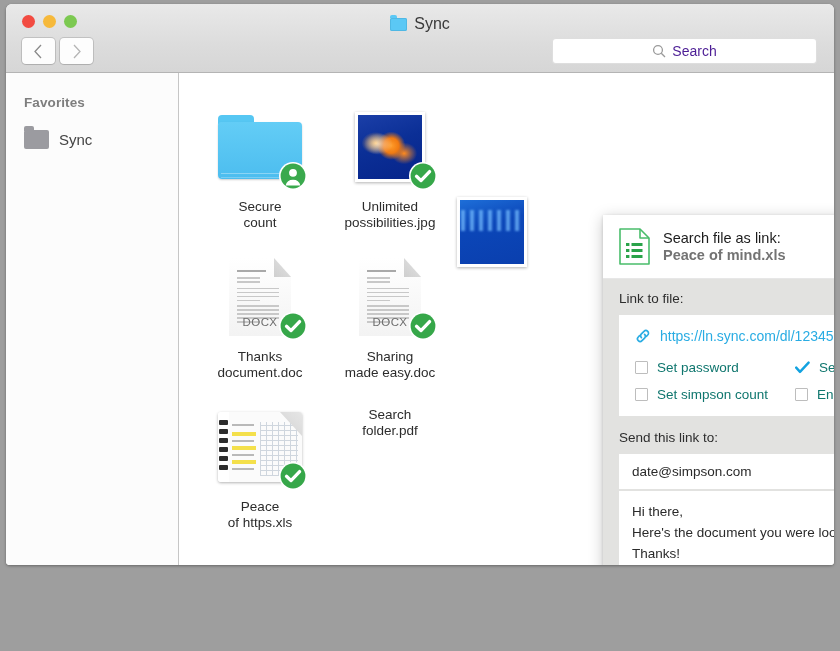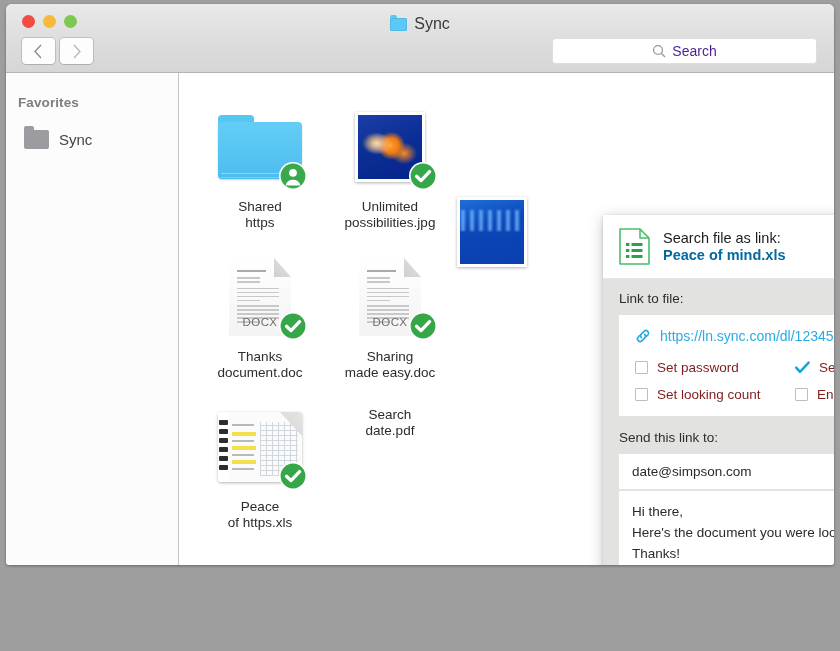--- a/index.html
+++ b/index.html
@@ -77,21 +77,21 @@
   #searchbox .ph { font-size:14px; color:#4c1d95; }
 
   
   #body { position:relative; height:573px; display:flex; background:#fff; }
 
   #sidebar {
     width:172px; flex:0 0 172px; background:#fcfcfc;
     border-right:1px solid #c6c6c6; padding-top:22px;
   }
   .side-header {
-    font-size:13.5px; color:#7e7e7e; font-weight:bold; padding-left:12px;
+    font-size:13.5px; color:#7e7e7e; font-weight:bold; padding-left:18px;
     margin-bottom:16px; letter-spacing:.1px;
   }
   .side-item { display:flex; align-items:center; gap:10px; padding-left:18px; height:26px; }
   .side-folder {
     width:25px; height:19px; background:#9b9ba0; border-radius:2px; position:relative; flex:0 0 25px;
   }
   .side-folder:before {
     content:""; position:absolute; left:0; top:-4px; width:10px; height:5px;
     background:#9b9ba0; border-radius:2px 2px 0 0;
   }
@@ -254,41 +254,41 @@
     box-shadow:0 3px 14px rgba(0,0,0,.22), 0 1px 3px rgba(0,0,0,.16);
   }
   .dlg-head {
     position:relative; height:63px; background:#fff;
     display:flex; align-items:center; padding:0 16px; gap:13px;
     border-bottom:1px solid #e7e7e7;
   }
   .dlg-head .filetype-ic { width:31px; height:37px; position:relative; flex:0 0 31px; }
   .dlg-head .ttl { line-height:17px; }
   .dlg-head .ttl .l1 { font-size:14.5px; color:#1c1c1c; }
-  .dlg-head .ttl .l2 { font-size:14.5px; color:#0369a1; font-weight:bold; }
+  .dlg-head .ttl .l2 { font-size:14.5px; color:#737373; font-weight:bold; }
 
   .dlg-sect { padding:12px 16px 0 16px; }
   .dlg-label { font-size:13.5px; color:#2d2d2d; margin-bottom:9px; }
 
   .link-panel { background:#fff; }
   .link-row { display:flex; align-items:center; gap:9px; padding:13px 16px 14px 16px; }
   .link-row .url { font-size:14px; color:#29ace3; }
   .chain { flex:0 0 16px; }
 
   .checks {
     background:#fff; padding:2px 16px 14px 16px;
     display:grid; grid-template-columns:160px 1fr; row-gap:12px;
   }
   .chk { display:flex; align-items:center; gap:9px; }
   .chk .box {
     width:13px; height:13px; box-sizing:border-box;
     border:1px solid #bdbdbd; background:#fff; border-radius:1px; flex:0 0 13px;
   }
   .chk .tick { width:15px; height:13px; flex:0 0 15px; display:block; }
-  .chk .lbl { font-size:13.5px; color:#7f1d1d; }
+  .chk .lbl { font-size:13.5px; color:#0f766e; }
 
   .send-label { font-size:13.5px; color:#2d2d2d; padding:14px 16px 9px 16px; }
   .email-field {
     background:#fff; margin:0 16px; height:35px; display:flex; align-items:center;
     padding:0 13px; box-sizing:border-box;
   }
   .email-field .val { font-size:13.5px; color:#2a2a2a; }
   .msg-field {
     background:#fff; margin:2px 16px 0 16px; height:78px; padding:10px 13px; box-sizing:border-box;
   }
@@ -360,21 +360,21 @@
                   <div class="bodyf"></div>
               </div>
               <svg class="badge br" viewBox="0 0 30 30">
                 <circle cx="15" cy="15" r="14" fill="#ffffff"></circle>
                 <circle cx="15" cy="15" r="12.4" fill="#3aa94d"></circle>
                 <circle cx="15" cy="11.8" r="3.9" fill="#ffffff"></circle>
                 <path d="M7.6 24.5a7.6 7.6 0 0 1 14.8 0z" fill="#ffffff"></path>
               </svg>
             </div>
             <div class="fname">
-              <span>Shared</span><br><span>https</span>
+              <span>Secure</span><br><span>count</span>
             </div>
           </div>
 
           <div class="file">
             <div class="thumb">
               <div class="ic-photo">
                   <div class="inner"></div>
                 </div>
               <svg class="badge br" viewBox="0 0 30 30">
                 <circle cx="15" cy="15" r="14" fill="#ffffff"></circle>
@@ -486,21 +486,21 @@
                 <path d="M8.5 15.3 L13 19.6 L21.6 10.6" fill="none" stroke="#fff" stroke-width="3.3" stroke-linecap="round" stroke-linejoin="round"></path>
               </svg>
             </div>
             <div class="fname">
               <span>Peace</span><br><span>of https.xls</span>
             </div>
           </div>
 
           <div class="file">
             <div class="fname">
-              <span>Search</span><br><span>date.pdf</span>
+              <span>Search</span><br><span>folder.pdf</span>
             </div>
           </div>
 
         </div>
 
         <div id="dialog">
 
           <div class="dlg-head">
             <svg class="filetype-ic" viewBox="0 0 31 37">
               <path d="M1 1 h20 l9 9 v26 h-29 z" fill="#ffffff" stroke="#49bd6b" stroke-width="1.6" stroke-linejoin="round"></path>
@@ -536,21 +536,21 @@
                   <span class="lbl">Set password</span>
                 </label>
                 <label class="chk">
                   <svg class="tick" viewBox="0 0 15 13">
                     <path d="M1.2 6.6 L5 10.9 L13.6 1.6" fill="none" stroke="#12a2e0" stroke-width="2.4" stroke-linecap="round" stroke-linejoin="round"></path>
                   </svg>
                   <span class="lbl">Set expiry date</span>
                 </label>
                 <label class="chk">
                   <span class="box"></span>
-                  <span class="lbl">Set looking count</span>
+                  <span class="lbl">Set simpson count</span>
                 </label>
                 <label class="chk">
                   <span class="box"></span>
                   <span class="lbl">Enable notifications</span>
                 </label>
               </div>
             </div>
           </div>
 
           <div class="send-label">Send this link to:</div>

